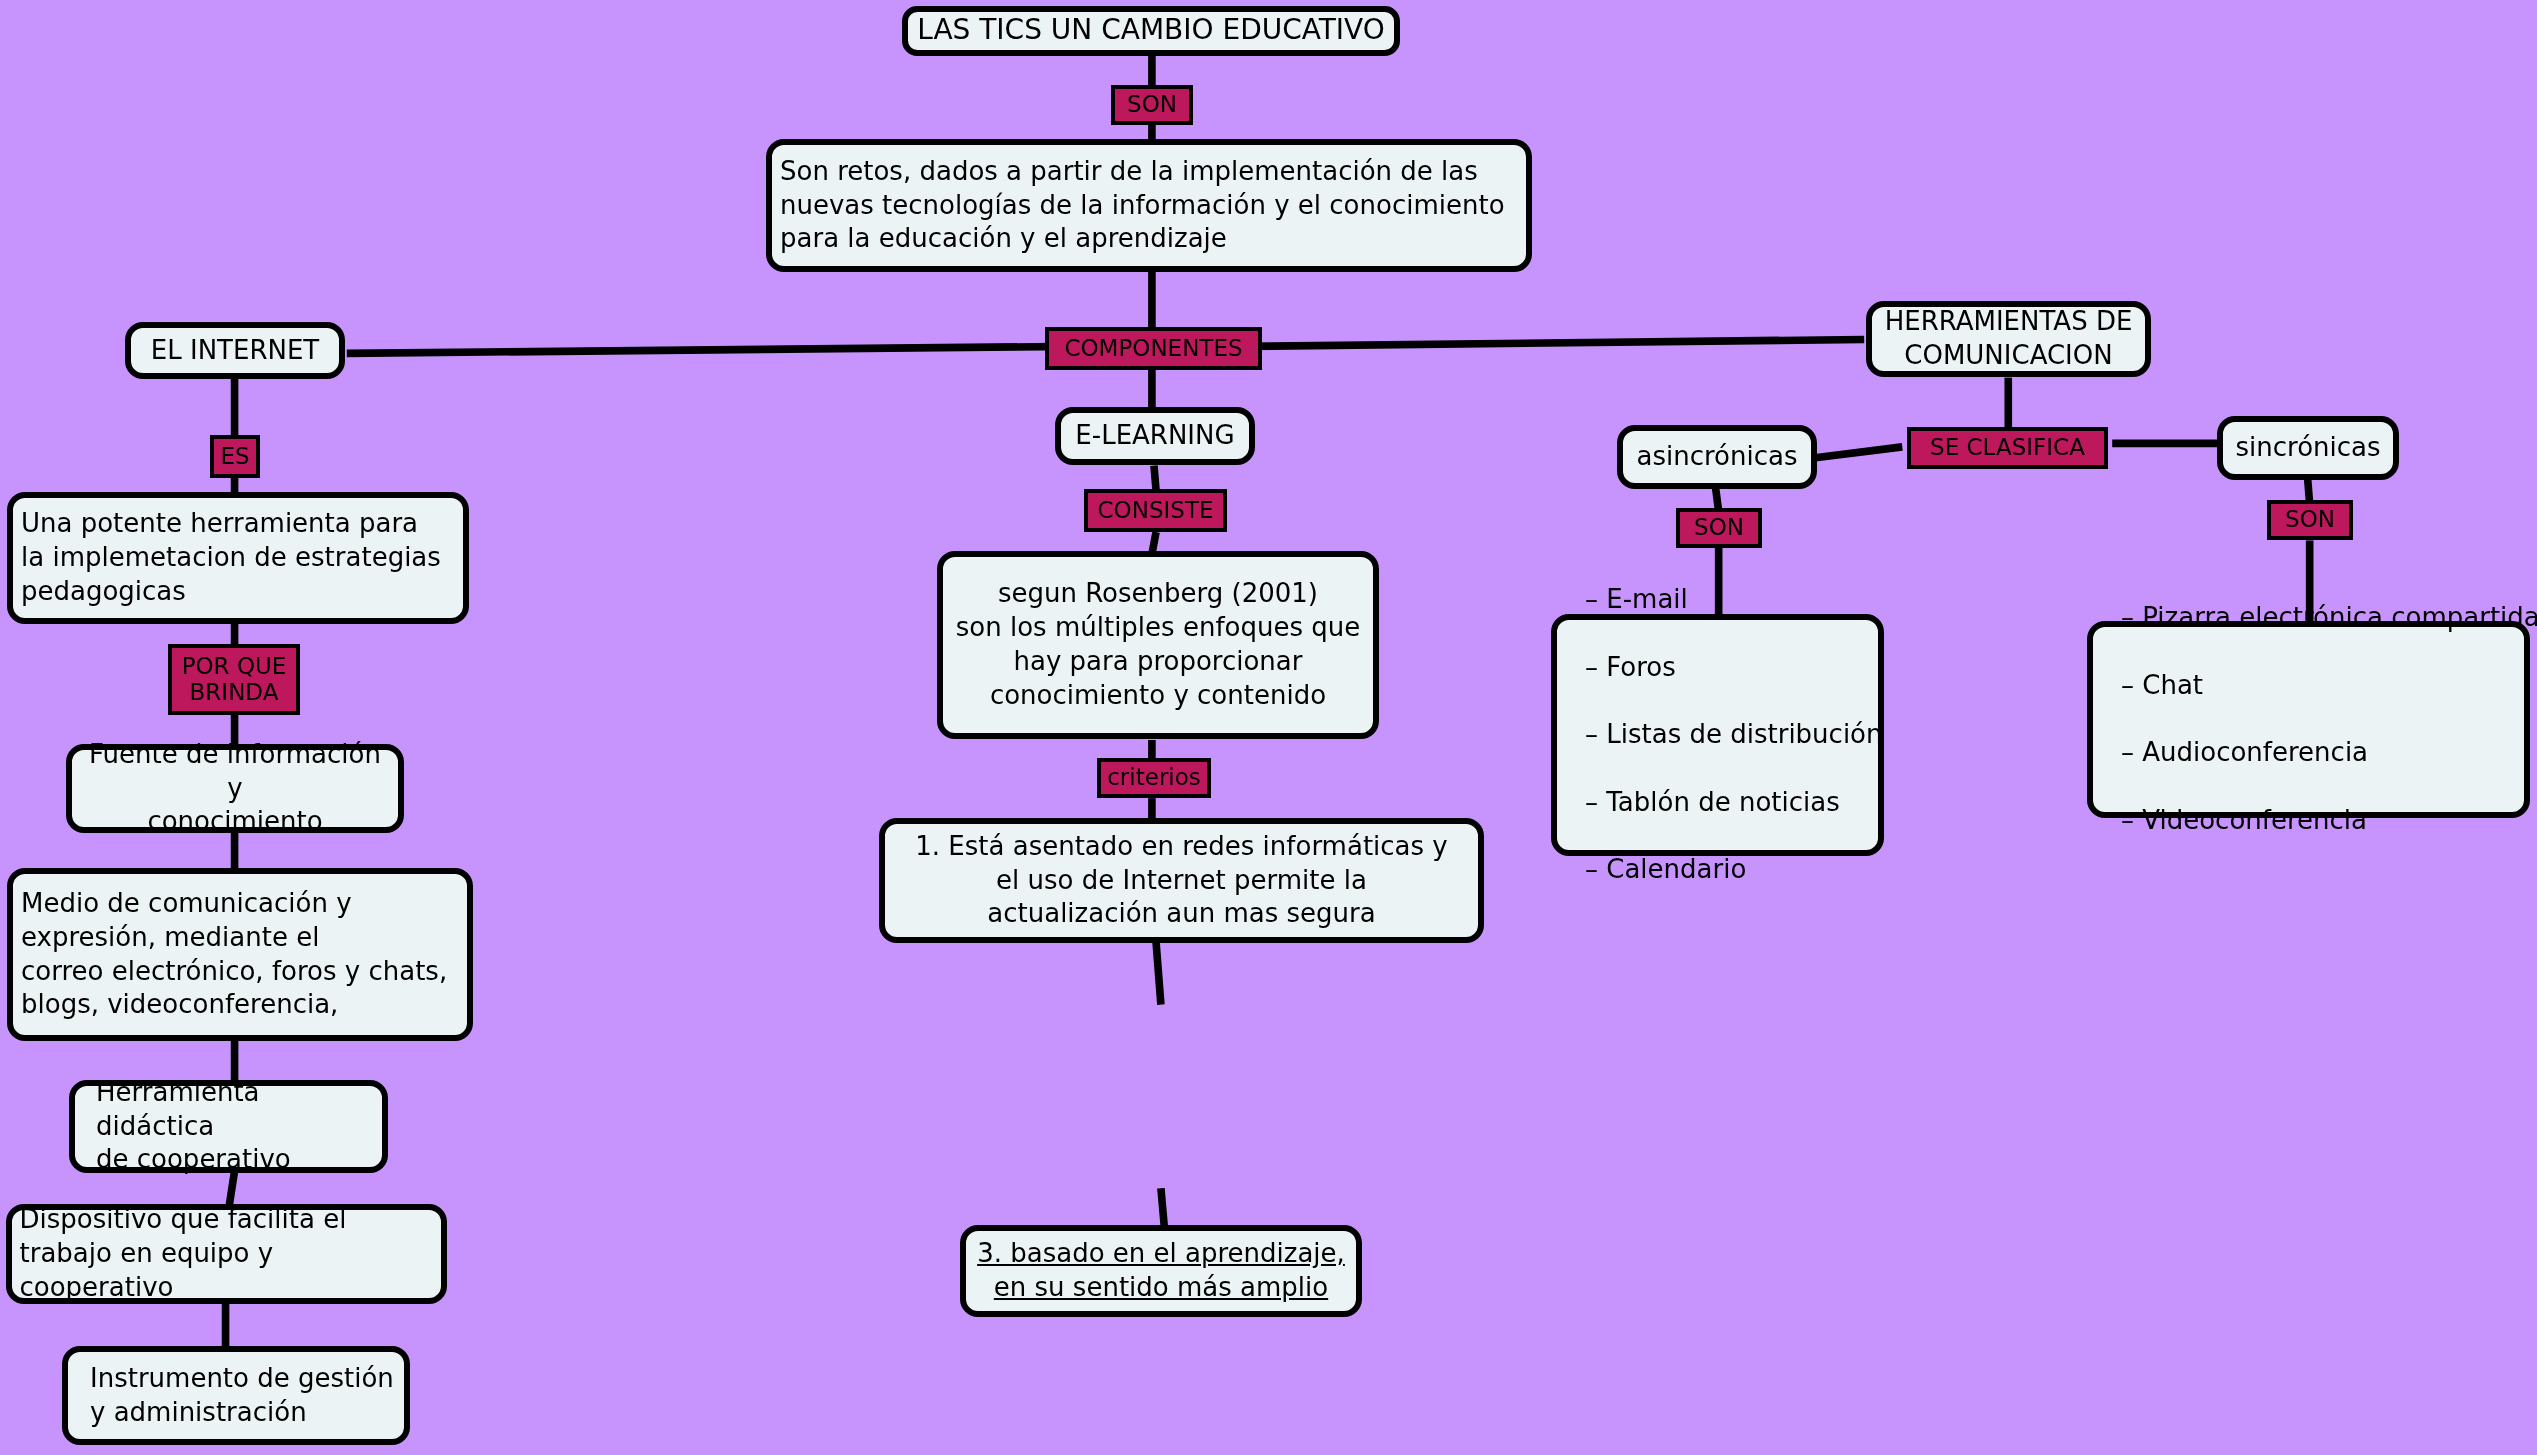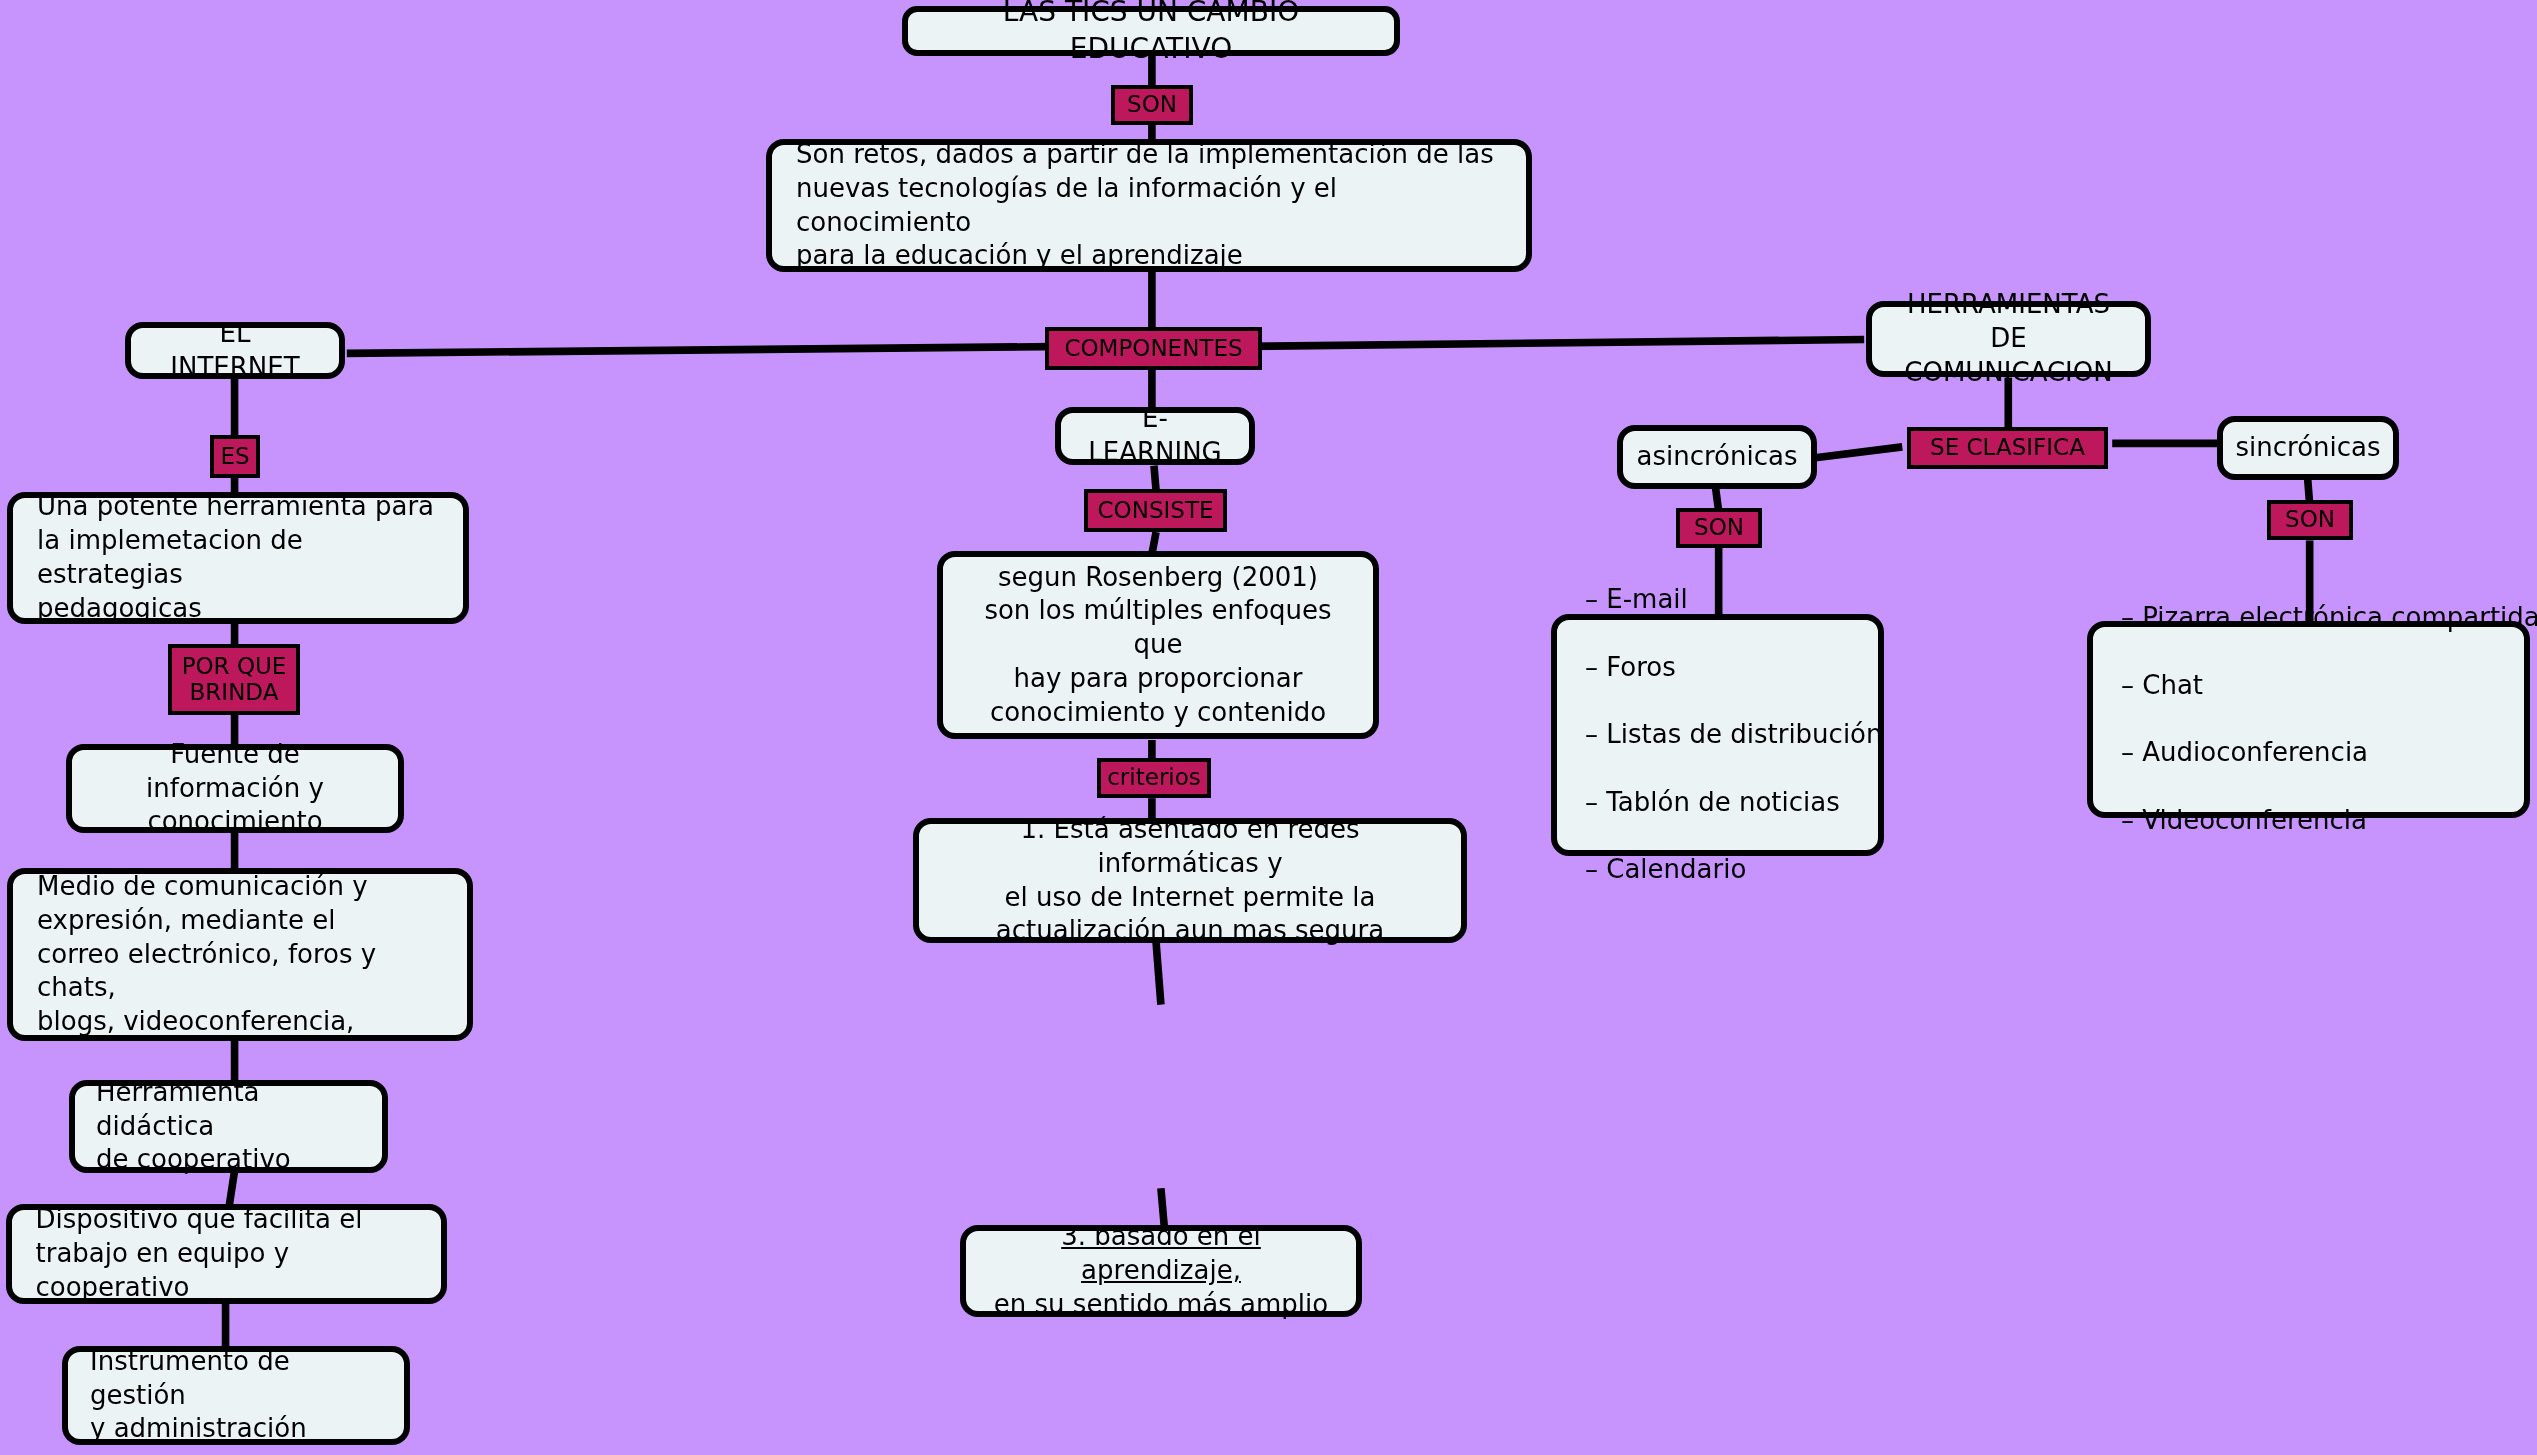--- a/index.html
+++ b/index.html
@@ -30,21 +30,21 @@
     box-sizing: border-box;
     background: #ecf3f4;
     border: 6.2px solid #000000;
     border-radius: 18px;
     display: flex;
     flex-direction: column;
     justify-content: center;
     color: #000;
     font-size: 26px;
     line-height: 1.30;
-    padding: 7px 24px;
+    padding: 7px 8px;
     white-space: pre-line;
   }
   .node.center { text-align: center; align-items: center; }
   .node.left   { text-align: left;   align-items: flex-start; }
 
   
   .linklabel {
     position: absolute;
     box-sizing: border-box;
     background: #be185d;
@@ -210,21 +210,21 @@
     <span>segun Rosenberg (2001)
 son los múltiples enfoques que
 hay para proporcionar
 conocimiento y contenido</span>
   </div>
 
   <div class="linklabel" style="left:1097px; top:758px; width:114px; height:40px;">
     <span>criterios</span>
   </div>
 
-  <div class="node center" style="left:913px; top:818px; width:554px; height:125px;justify-content:center;">
+  <div class="node center" style="left:879px; top:818px; width:605px; height:125px;justify-content:center;">
     <span>1. Está asentado en redes informáticas y
 el uso de Internet permite la
 actualización aun mas segura</span>
   </div>
 
 
   <div class="node center" style="left:960px; top:1225px; width:402px; height:92px;text-decoration:underline;">
     <span>3. basado en el aprendizaje,
 en su sentido más amplio</span>
   </div>

